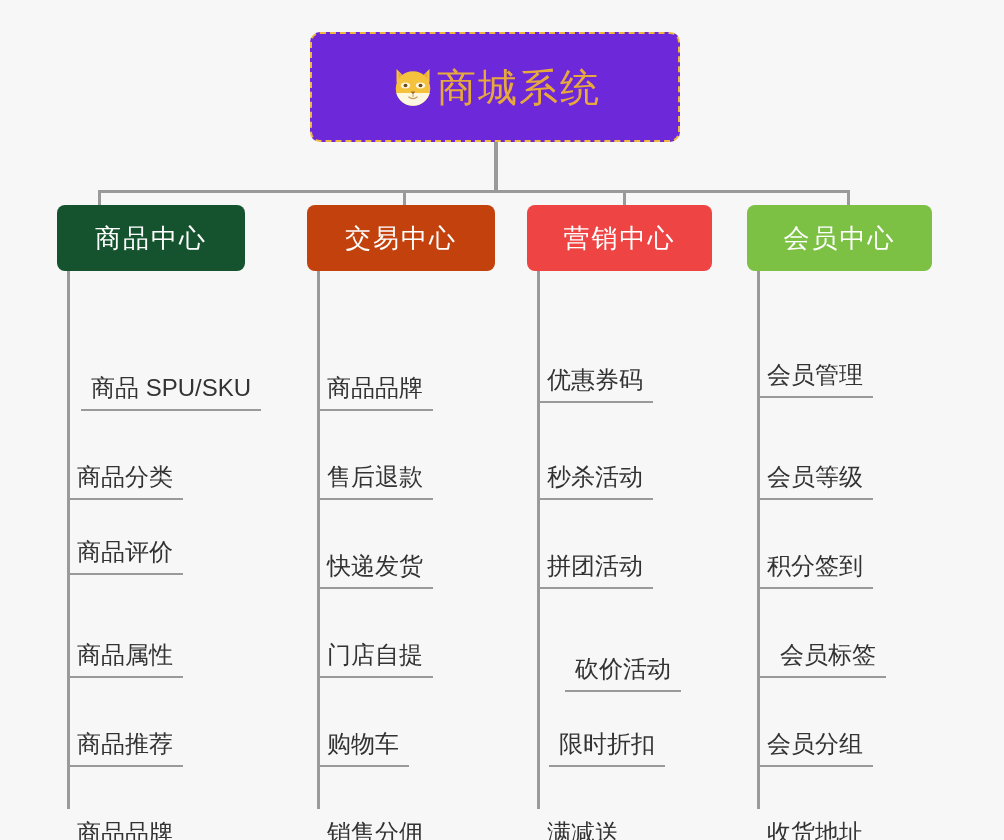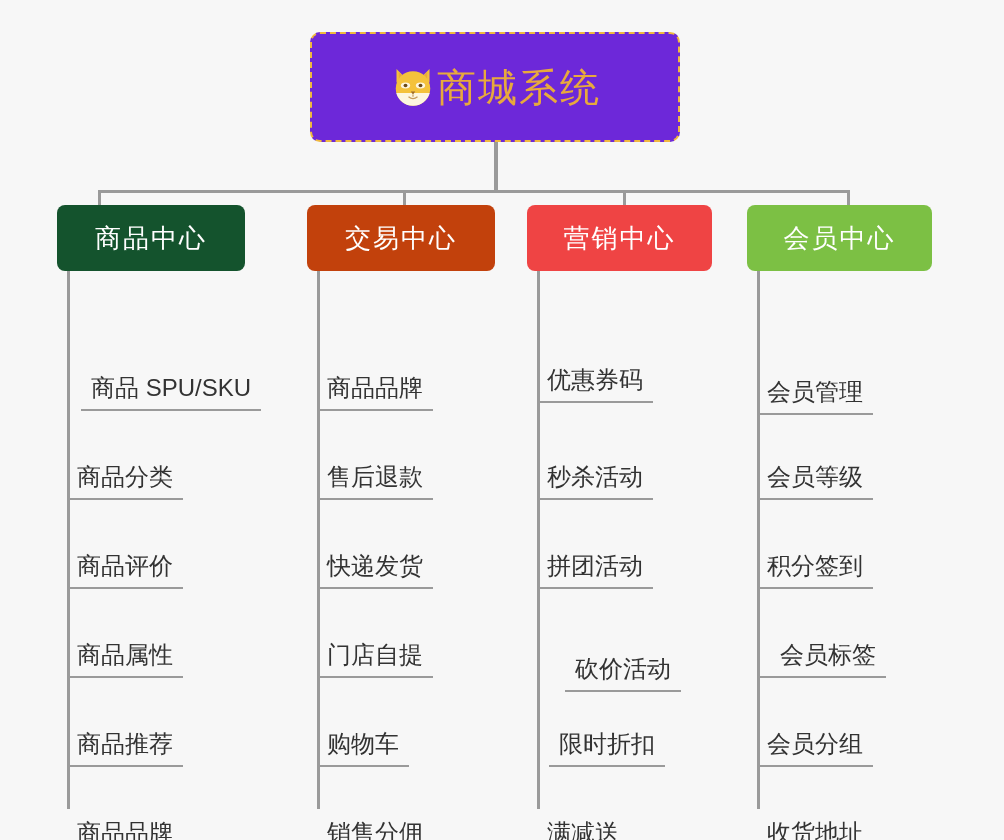--- a/index.html
+++ b/index.html
@@ -142,21 +142,21 @@
   </span>
   <span class="root-title">商城系统</span>
 </div>
 
 <div class="category cat-0">
   <div class="cat-header">商品中心</div>
   <div class="cat-spine" style="left:10px; height:538px;"></div>
   <div class="leaf-list">
     <div class="leaf-item" style="left:24px; top:104px;">商品 SPU/SKU</div>
     <div class="leaf-item" style="left:10px; top:193px;">商品分类</div>
-    <div class="leaf-item" style="left:10px; top:282px;">商品评价</div>
+    <div class="leaf-item" style="left:10px; top:268px;">商品评价</div>
     <div class="leaf-item" style="left:10px; top:371px;">商品属性</div>
     <div class="leaf-item" style="left:10px; top:460px;">商品推荐</div>
     <div class="leaf-item" style="left:10px; top:549px;">商品品牌</div>
   </div>
 </div>
 
 <div class="category cat-1">
   <div class="cat-header">交易中心</div>
   <div class="cat-spine" style="left:10px; height:538px;"></div>
   <div class="leaf-list">
@@ -179,20 +179,20 @@
     <div class="leaf-item" style="left:10px; top:385px;margin-left:28px;">砍价活动</div>
     <div class="leaf-item" style="left:10px; top:460px;margin-left:12px;">限时折扣</div>
     <div class="leaf-item" style="left:10px; top:549px;">满减送</div>
   </div>
 </div>
 
 <div class="category cat-3">
   <div class="cat-header">会员中心</div>
   <div class="cat-spine" style="left:10px; height:538px;"></div>
   <div class="leaf-list">
-    <div class="leaf-item" style="left:10px; top:108px;">会员管理</div>
+    <div class="leaf-item" style="left:10px; top:91px;">会员管理</div>
     <div class="leaf-item" style="left:10px; top:193px;">会员等级</div>
     <div class="leaf-item" style="left:10px; top:282px;">积分签到</div>
     <div class="leaf-item" style="left:10px; top:371px;padding-left:23px;">会员标签</div>
     <div class="leaf-item" style="left:10px; top:460px;">会员分组</div>
     <div class="leaf-item" style="left:10px; top:549px;">收货地址</div>
   </div>
 </div>
 
 </body></html>

